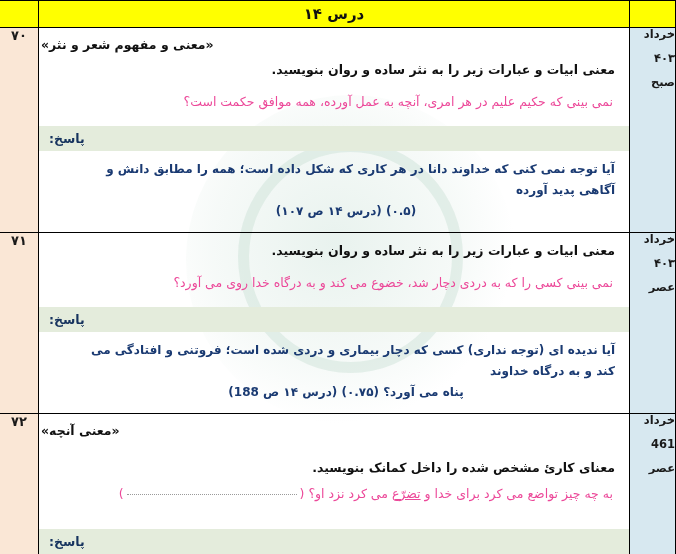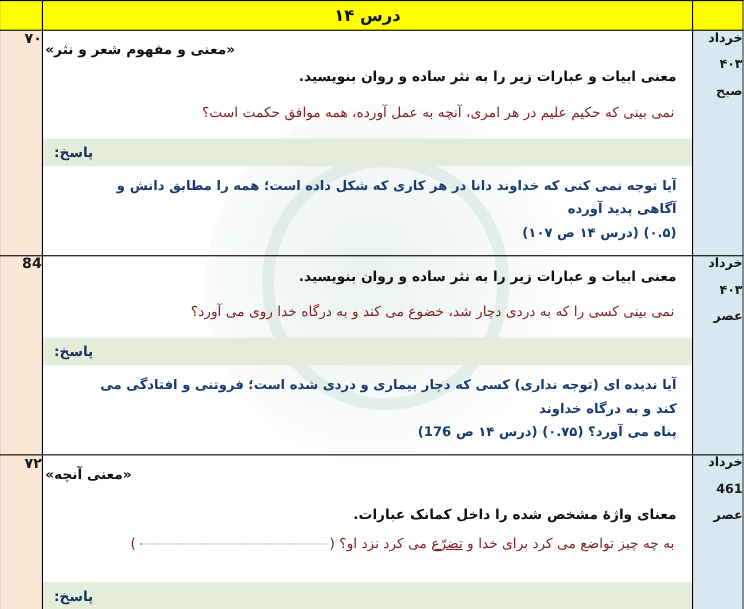--- a/index.html
+++ b/index.html
@@ -89,21 +89,21 @@
     font-size: 11.5px;
     font-weight: bold;
     color: #1a1a1a;
     line-height: 1.15;
     padding-top: 9px;
   }
   .date-cell span { display: block; margin-bottom: 11px; text-align: right; }
 
   .num-cell {
     background: #fae7d6;
-    text-align: right;
+    text-align: center;
     font-size: 13px;
     font-weight: bold;
     color: #1a1a1a;
     padding-top: 9px;
   }
 
   
   .body-cell {
     background: transparent;
     padding: 0;
@@ -118,21 +118,21 @@
   .qinstr {
     text-align: right;
     font-weight: bold;
     font-size: 12.5px;
     color: #101010;
     padding: 6px 14px 4px 10px;
   }
   .qtext {
     text-align: right;
     font-size: 12.5px;
-    color: #7f1d1d;
+    color: #ec4899;
     padding: 12px 16px 14px 10px;
     line-height: 1.5;
   }
   .qtext .underlined { text-decoration: underline; }
   .dotfill {
     display: inline-block;
     width: 170px;
     border-bottom: 1px dotted #9a9a9a;
     vertical-align: 3px;
     margin: 0 3px;
@@ -148,21 +148,21 @@
   }
   .ans-text {
     text-align: right;
     font-weight: bold;
     font-size: 12px;
     color: #1a3a72;
     line-height: 1.75;
     padding: 8px 14px 10px 12px;
     margin-left: 26px;
   }
-  .ans-text .tail { display: block; }
+  .ans-text .tail { display: block; text-align: center; }
 </style>
 </head>
 <body>
 
 <div class="sheet">
 
   <div class="watermark"></div>
 
   <table class="qtable">
     <colgroup>
@@ -204,35 +204,35 @@
           <span>خرداد</span>
           <span>۴۰۳</span>
           <span>عصر</span>
         </td>
         <td class="body-cell">
           <div class="qinstr" style="padding-top:10px;">معنی ابیات و عبارات زیر را به نثر ساده و روان بنویسید.</div>
           <div class="qtext">نمی بینی کسی را که به دردی دچار شد، خضوع می کند و به درگاه خدا روی می آورد؟</div>
           <div class="ans-band">پاسخ:</div>
           <div class="ans-text">
             <span>آیا ندیده ای (توجه نداری) کسی که دچار بیماری و دردی شده است؛ فروتنی و افتادگی می کند و به درگاه خداوند</span>
-            <span class="tail">پناه می آورد؟ (۰.۷۵) (درس ۱۴ ص 176)</span>
+            <span class="tail">پناه می آورد؟ (۰.۷۵) (درس ۱۴ ص 188)</span>
           </div>
         </td>
-        <td class="num-cell">84</td>
+        <td class="num-cell">۷۱</td>
       </tr>
 
       <tr>
         <td class="date-cell">
           <span>خرداد</span>
           <span>461</span>
           <span>عصر</span>
         </td>
         <td class="body-cell">
           <div class="qtitle">«معنی آنچه»</div>
-          <div class="qinstr" style="padding-top:18px;">معنای واژهٔ مشخص شده را داخل کمانک عبارات.</div>
+          <div class="qinstr" style="padding-top:18px;">معنای کاریٔ مشخص شده را داخل کمانک بنویسید.</div>
           <div class="qtext" style="padding-top:6px;padding-bottom:26px;">
             <span>به چه چیز تواضع می کرد برای خدا و </span><span class="underlined">تضرّع</span><span> می کرد نزد او؟ (</span><span class="dotfill"></span><span>)</span>
           </div>
           <div class="ans-band">پاسخ:</div>
 
         </td>
         <td class="num-cell">۷۲</td>
       </tr>
 
     </tbody>

